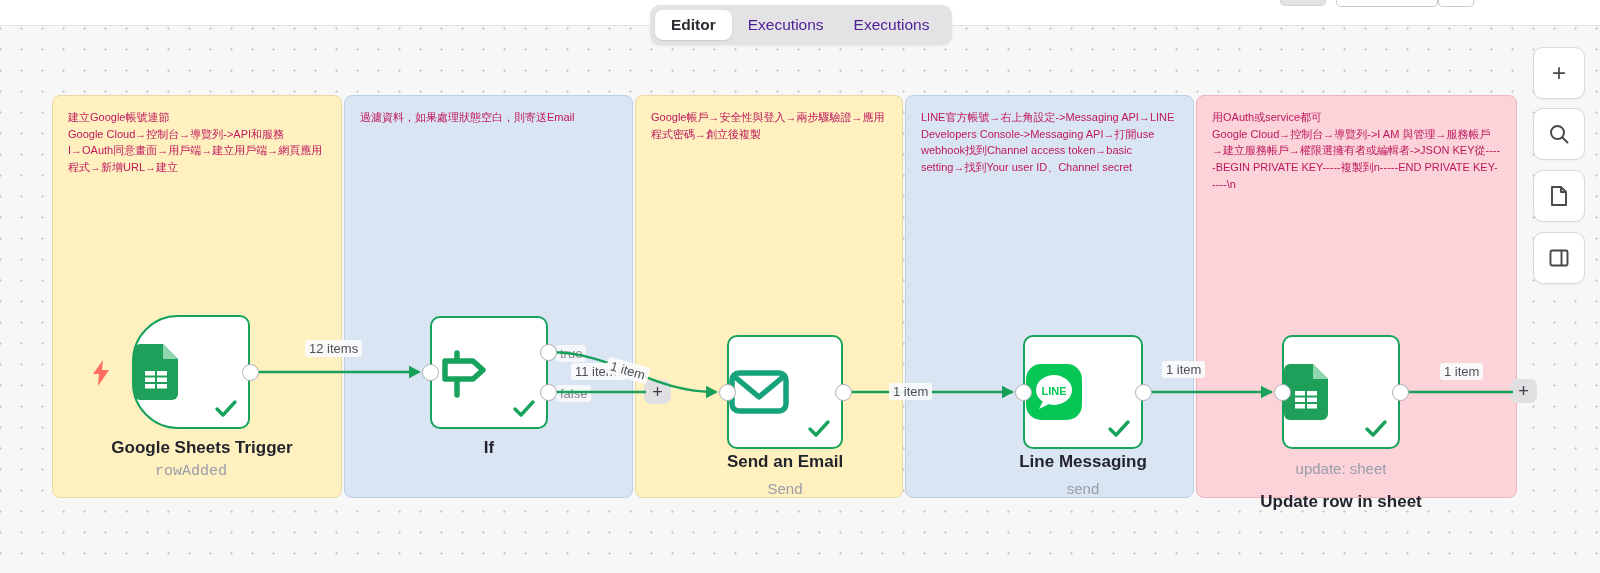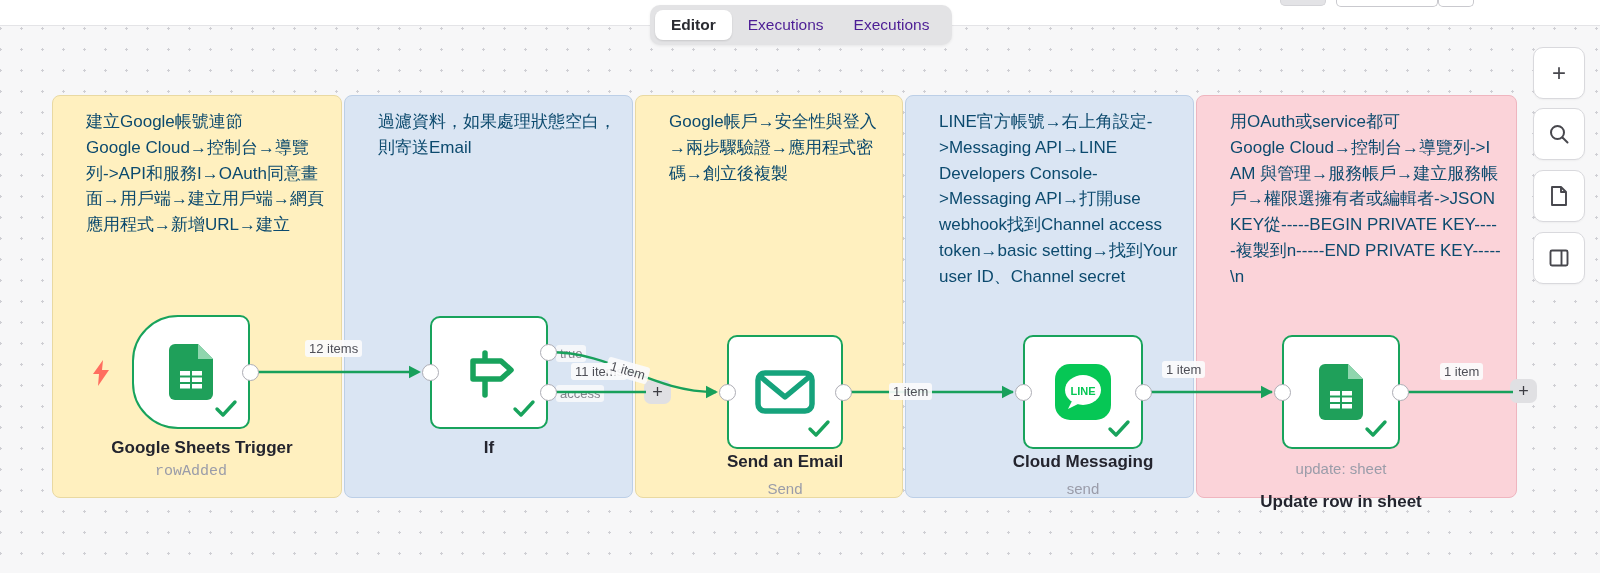--- a/index.html
+++ b/index.html
@@ -24,32 +24,32 @@
     background-size:21px 21px;background-position:11px 14px;
   }
 
   
   .tabbar{position:absolute;left:650px;top:5px;width:302px;height:40px;background:#e3e3e5;border-radius:10px;display:flex;align-items:center;padding:0 5px;box-sizing:border-box;gap:2px;z-index:10;box-shadow:0 1px 3px rgba(0,0,0,0.07);}
   .tab{font-size:15.5px;color:#4c1d95;padding:6px 14px;border-radius:8px;cursor:pointer;white-space:nowrap;}
   .tab.active{background:#ffffff;color:#2a2b31;font-weight:700;box-shadow:0 1px 2px rgba(0,0,0,0.12);padding:6px 16px;}
 
   
   .note{position:absolute;top:95px;height:403px;border-radius:8px;box-sizing:border-box;border:1px solid;z-index:0;}
-  .note .ntext{padding:13px 15px;font-size:17px;line-height:1.52;color:#0c4a6e;white-space:pre-line;word-break:break-word;margin-left:18px;}
+  .note .ntext{padding:13px 15px;font-size:11px;line-height:1.52;color:#be185d;white-space:pre-line;word-break:break-word;}
   .note-yellow{background:#fff0bf;border-color:#e9d9a2;}
   .note-blue{background:#dae5f3;border-color:#bccfe7;}
   .note-pink{background:#fbd3d9;border-color:#efb5bf;}
   .n1{left:52px;width:290px;}
   .n2{left:344px;width:289px;}
   .n3{left:635px;width:268px;}
   .n4{left:905px;width:289px;}
   .n5{left:1196px;width:321px;}
 
   
-  .node{position:absolute;background:#ffffff;border:2px solid #18a35c;border-radius:10px;box-sizing:border-box;z-index:2;display:flex;align-items:center;justify-content:center;}
+  .node{position:absolute;background:#ffffff;border:2px solid #18a35c;border-radius:10px;box-sizing:border-box;z-index:2;display:flex;align-items:center;justify-content:flex-start;}
   .node .check{position:absolute;right:10px;bottom:8px;}
   .node-trigger{border-radius:46px 10px 10px 46px;}
   .nd1{left:132px;top:315px;width:118px;height:114px;}
   .nd2{left:430px;top:316px;width:118px;height:113px;}
   .nd3{left:727px;top:335px;width:116px;height:114px;}
   .nd4{left:1023px;top:335px;width:120px;height:114px;}
   .nd5{left:1282px;top:335px;width:118px;height:114px;}
 
   .node-title{position:absolute;transform:translateX(-50%);white-space:nowrap;font-size:17px;font-weight:700;color:#23242e;z-index:2;}
   .node-sub{position:absolute;transform:translateX(-50%);white-space:nowrap;font-size:15px;color:#9a9ca9;z-index:2;}
@@ -110,21 +110,21 @@
   </div>
   <div class="note note-pink n5">
     <div class="ntext">用OAuth或service都可
 Google Cloud→控制台→導覽列-&gt;I AM 與管理→服務帳戶→建立服務帳戶→權限選擁有者或編輯者-&gt;JSON KEY從-----BEGIN PRIVATE KEY-----複製到n-----END PRIVATE KEY-----\n</div>
   </div>
   <div class="note note-blue n4">
     <div class="ntext">LINE官方帳號→右上角設定-&gt;Messaging API→LINE Developers Console-&gt;Messaging API→打開use webhook找到Channel access token→basic setting→找到Your user ID、Channel secret</div>
   </div>
 
   <div class="elabel under" style="left:556px;top:345px;">true</div>
-  <div class="elabel under" style="left:556px;top:385px;">access</div>
+  <div class="elabel under" style="left:556px;top:385px;">false</div>
 
   <div class="edge-plus ep-mid">+</div>
   <div class="edge-plus ep-end">+</div>
 
   <svg class="edges" width="1600" height="573" viewBox="0 0 1600 573">
     <g stroke="#18a05b" stroke-width="2.3" fill="none">
       <path d="M250 372 H417"></path>
       <path d="M548 352 C615 352 650 392 716 392"></path>
       <path d="M548 392 H646"></path>
       <path d="M843 392 H1013"></path>
@@ -199,21 +199,21 @@
     <svg width="58" height="58" viewBox="0 0 58 58">
       <rect x="1" y="1" width="56" height="56" rx="15" fill="#06c755"></rect>
       <ellipse cx="29" cy="27" rx="18" ry="15" fill="#ffffff"></ellipse>
       <path d="M18 38 l-4 8 10 -5 z" fill="#ffffff"></path>
       <text x="29" y="31.5" text-anchor="middle" font-size="11" font-weight="bold" fill="#06c755" font-family="Liberation Sans, sans-serif">LINE</text>
     </svg>
     <svg class="check" width="24" height="20" viewBox="0 0 24 20">
       <polyline points="3,10 9,16 21,3" fill="none" stroke="#18a35c" stroke-width="3.4" stroke-linecap="round" stroke-linejoin="round"></polyline>
     </svg>
   </div>
-  <div class="node-title" style="left:1083px;top:452px;">Cloud Messaging</div>
+  <div class="node-title" style="left:1083px;top:452px;">Line Messaging</div>
   <div class="node-sub" style="left:1083px;top:480px;">send</div>
 
   <div class="node nd5">
     <svg width="44" height="56" viewBox="0 0 44 56">
       <path d="M6 0 h23 l15 15 v35 a6 6 0 0 1 -6 6 h-32 a6 6 0 0 1 -6 -6 v-44 a6 6 0 0 1 6 -6 z" fill="#1fa05a"></path>
       <path d="M29 0 l15 15 h-15 z" fill="#8fd6ae"></path>
       <g fill="#ffffff">
         <rect x="11" y="27" width="10" height="4.5"></rect>
           <rect x="23" y="27" width="10" height="4.5"></rect>
         <rect x="11" y="33.5" width="10" height="4.5"></rect>

